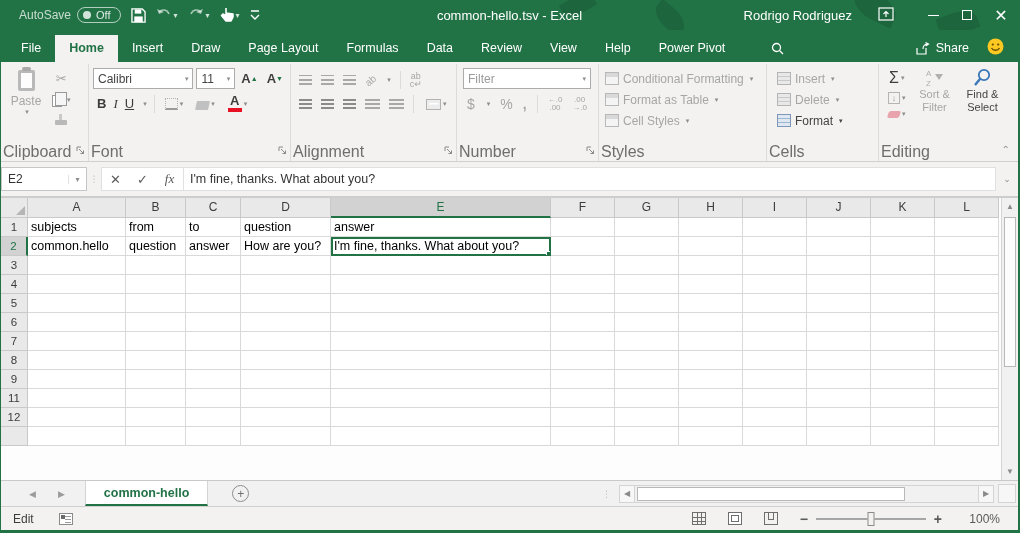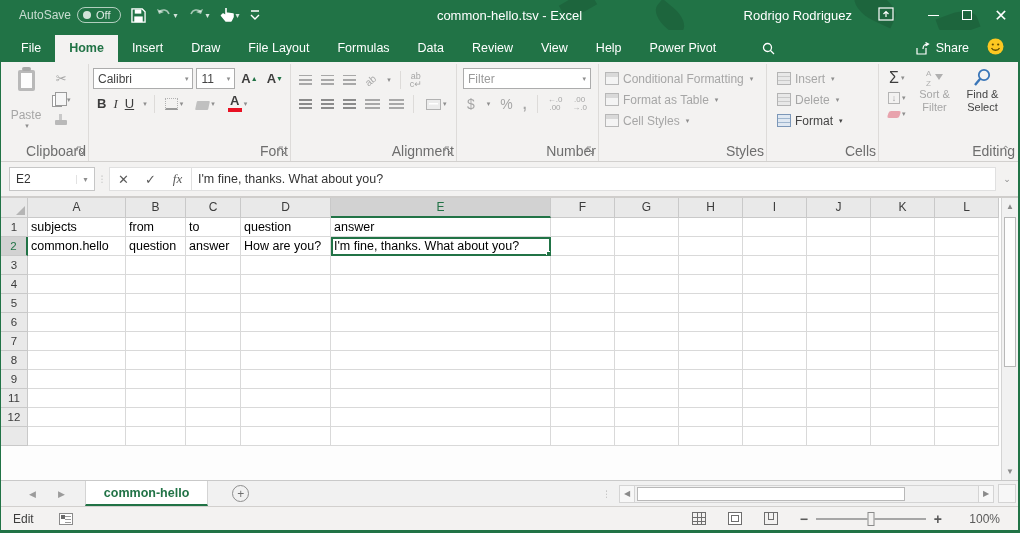--- a/index.html
+++ b/index.html
@@ -38,21 +38,21 @@
   .rtab.active { background:#f3f2f1; color:#217346; font-weight:bold; }
   .tellme { display:flex; align-items:center; gap:7px; padding:6px 14px 7px; margin-left:18px; font-size:12.5px; }
   .sharebox { display:flex; align-items:center; gap:6px; padding:6px 12px 7px; margin-left:auto; font-size:12.5px; }
   .smiley { margin:0 14px 4px 6px; }
 
   
   .ribbon { height:100px; background:#f3f2f1; border-bottom:1px solid #d2d0ce;
             display:flex; flex:none; padding-top:2px; position:relative; }
   .grp { display:flex; flex-direction:column; border-right:1px solid #dddbd9; position:relative; padding:2px 2px 0; }
   .grp-body { flex:1; display:flex; }
-  .grp-label { height:17px; text-align:right; color:#6e6e6e; font-size:14px; line-height:15px; }
+  .grp-label { height:17px; text-align:left; color:#6e6e6e; font-size:16px; line-height:15px; }
   .launcher { position:absolute; right:3px; bottom:3px; }
   .gray { color:#a6a6a6; }
   .dk { color:#444; }
   .dd { font-size:7px; color:#8e8e8e; margin-left:2px; }
   .combo { background:#fff; border:1px solid #acacac; height:21px; display:flex; align-items:center;
            padding:0 4px; font-size:12px; justify-content:space-between; }
   .iconbtn { display:flex; align-items:center; justify-content:center; padding:2px 3px; }
   .lns { width:13px; height:10px; background:repeating-linear-gradient(to bottom,#a8a8a8 0 1.5px,transparent 1.5px 4.2px); }
   .lns.dkl { background:repeating-linear-gradient(to bottom,#8b8b8b 0 1.5px,transparent 1.5px 4.2px); }
   .bigbtn { width:46px; display:flex; flex-direction:column; align-items:center; padding-top:4px; }
@@ -78,21 +78,21 @@
   .cicon.fmt { border-color:#7c97b8; background:repeating-linear-gradient(to bottom,#dfe8f2 0 3px,#9fb6cf 3px 4px); }
   .sigma { font-size:16px; color:#3d3d3d; line-height:16px; }
   .eraser { width:12px; height:7px; background:#e8a3ad; border-radius:2px; transform:skewX(-18deg); }
   .fillbox { width:12px; height:12px; border:1px solid #b4b4b4; color:#9a9a9a; font-size:9px;
              display:flex; align-items:center; justify-content:center; }
   .twoline { width:44px; font-size:11px; line-height:13px; text-align:center; }
   .collapse { position:absolute; right:8px; bottom:6px; color:#8e8e8e; font-size:10px; }
 
   
   .fbar { height:36px; background:#f3f2f1; border-bottom:2px solid #cfcdcb; display:flex; align-items:center;
-          padding:4px 0 4px 8px; gap:0; flex:none; }
+          padding:4px 0 4px 0; gap:0; flex:none; }
   .namebox { width:86px; height:24px; background:#fff; border:1px solid #c6c6c6; display:flex; align-items:center; }
   .namebox .nb-text { flex:1; padding-left:6px; font-size:12px; color:#333; }
   .nb-dd { width:18px; text-align:center; color:#8e8e8e; font-size:8px; border-left:1px solid #e2e2e2; }
   .fdots { width:14px; text-align:center; color:#b7b7b7; font-size:9px; letter-spacing:0; line-height:4px; }
   .fbtns { display:flex; align-items:center; height:24px; background:#fff; border:1px solid #e0e0e0; }
   .fbtn { width:27px; text-align:center; font-size:13px; color:#5a5a5a; }
   .fx { font-style:italic; font-family:"Liberation Serif", serif; font-size:13px; }
   .finput { flex:1; height:24px; background:#fff; border:1px solid #e0e0e0; border-left:none;
             display:flex; align-items:center; padding-left:6px; font-size:12.5px; color:#333; }
   .fexpand { width:22px; text-align:center; color:#8e8e8e; font-size:9px; }
@@ -226,21 +226,21 @@
         </span>
       <span class="winbtn" style="font-size:16px;">✕</span>
     </div>
   </div>
 
   <div class="tabrow">
     <div class="rtab" style="padding-left:20px;">File</div>
     <div class="rtab active">Home</div>
     <div class="rtab">Insert</div>
     <div class="rtab">Draw</div>
-    <div class="rtab">File Layout</div>
+    <div class="rtab">Page Layout</div>
     <div class="rtab">Formulas</div>
     <div class="rtab">Data</div>
     <div class="rtab">Review</div>
     <div class="rtab">View</div>
     <div class="rtab">Help</div>
     <div class="rtab">Power Pivot</div>
     <div class="tellme">
       <svg width="13" height="13" viewBox="0 0 13 13">
           <circle cx="5.5" cy="5.5" r="4" fill="none" stroke="#fff" stroke-width="1.3"></circle>
           <path d="M8.5 8.5 L12 12" stroke="#fff" stroke-width="1.3"></path>
@@ -262,21 +262,21 @@
         </svg>
     </div>
   </div>
 
   <div class="ribbon">
 
     <div class="grp" style="width:88px;">
       <div class="grp-body">
         <div class="bigbtn">
           <span class="clipicon"></span>
-          <span class="gray" style="margin-top:17px;">Paste</span>
+          <span class="gray" style="margin-top:3px;">Paste</span>
           <span class="dd">▾</span>
         </div>
         <div style="display:flex;flex-direction:column;justify-content:flex-start;gap:3px;padding-top:3px;">
           <span class="iconbtn gray" style="font-size:13px;">✂</span>
           <span class="iconbtn">
               <span class="copyicon"></span>
               <span class="dd">▾</span>
             </span>
           <span class="iconbtn">
               <span class="brush"></span>

